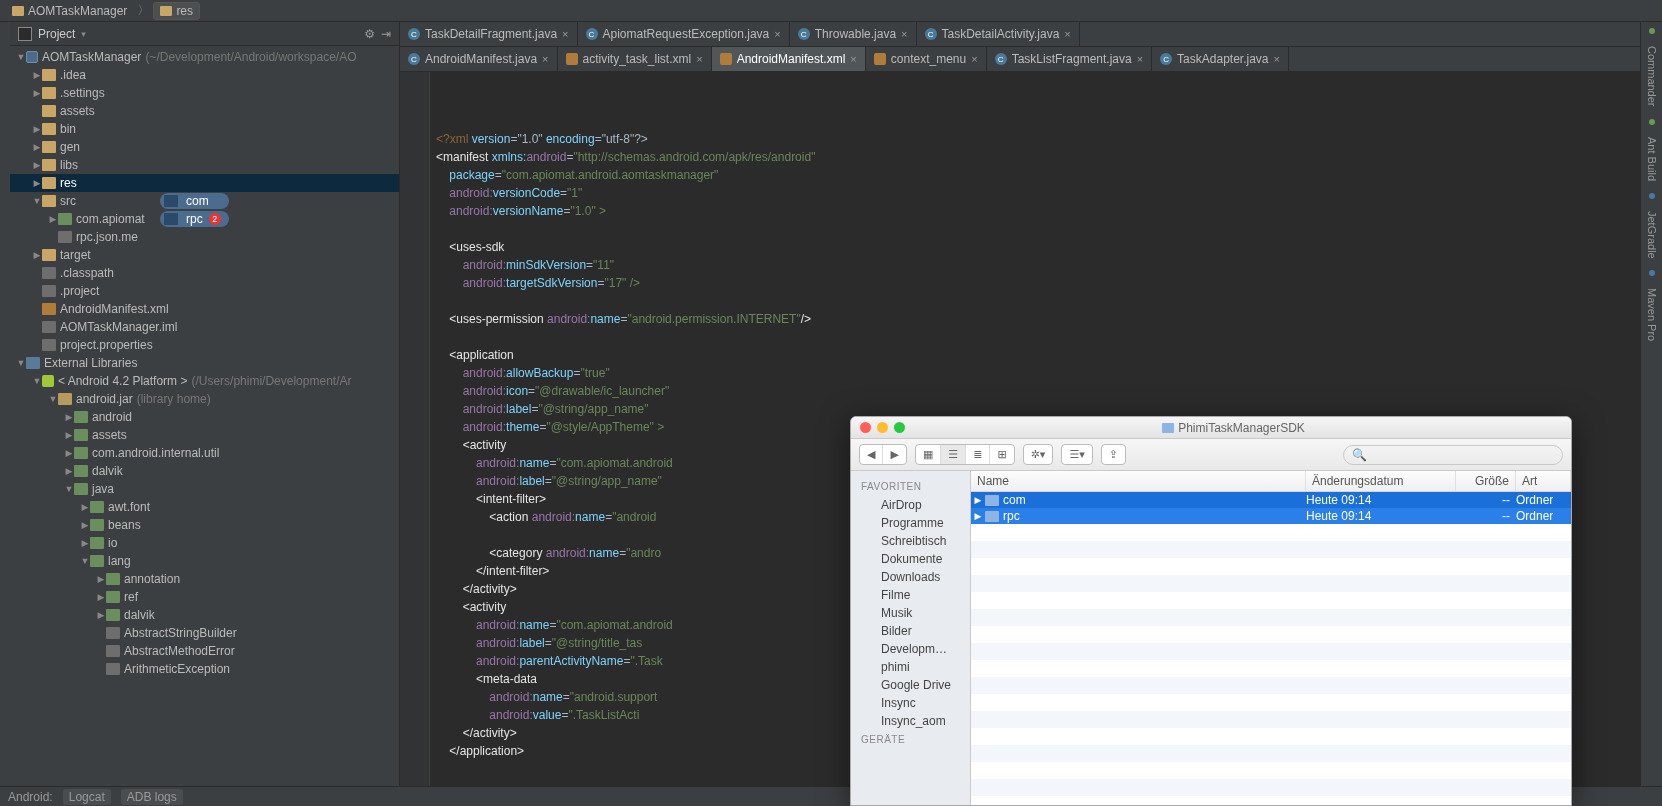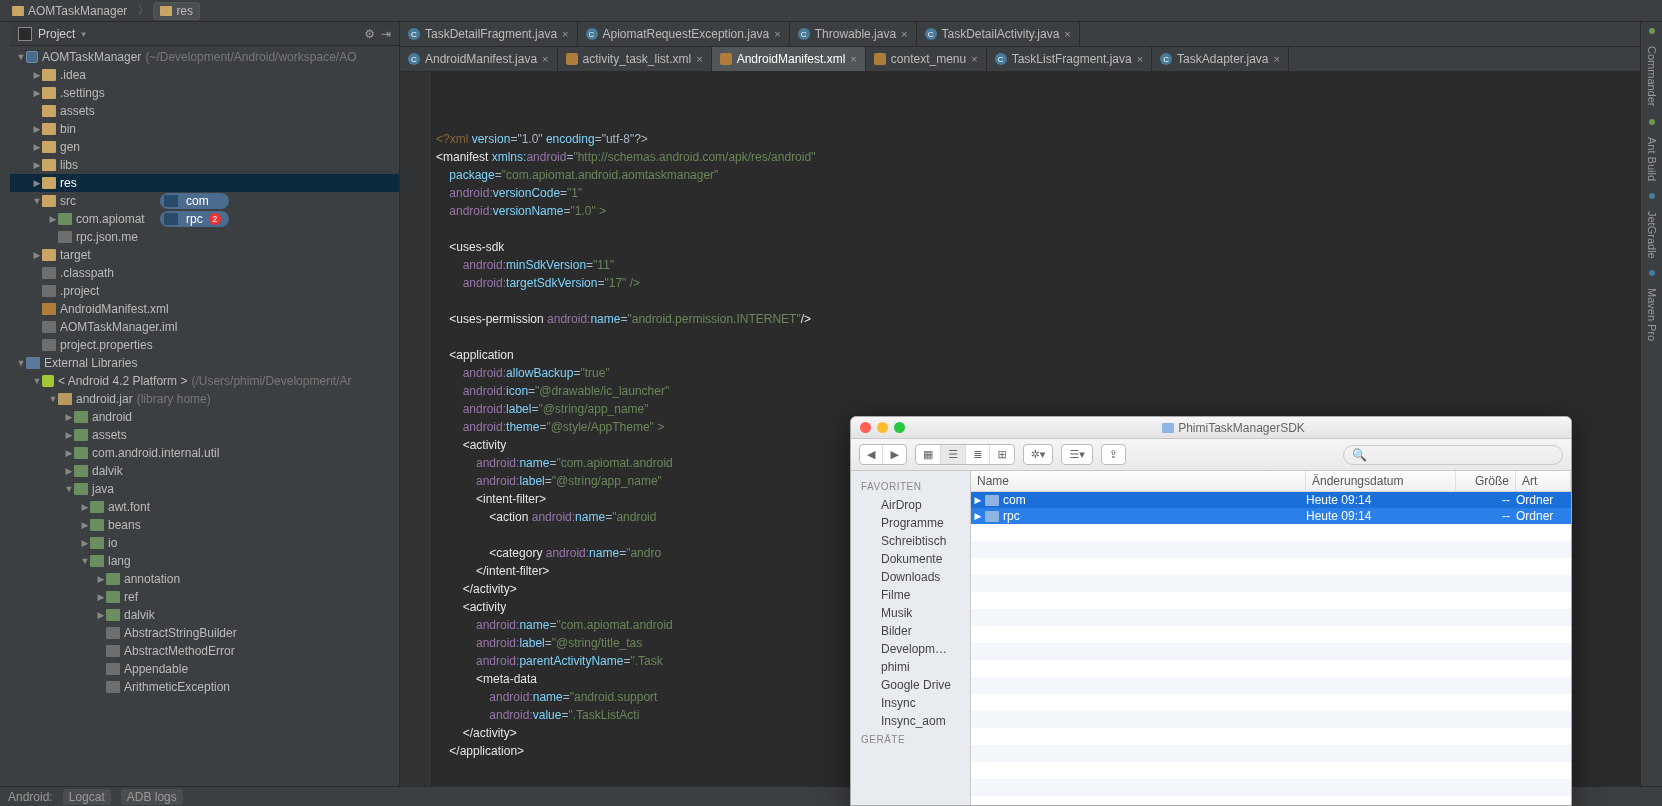--- a/index.html
+++ b/index.html
@@ -301,25 +301,20 @@
           <span>AbstractStringBuilder</span>
         </div>
         <div class="tree-row p5">
           <span class="tw"></span>
           <span class="ic ic-file"></span>
           <span>AbstractMethodError</span>
         </div>
         <div class="tree-row p5">
           <span class="tw"></span>
           <span class="ic ic-file"></span>
-          <span>Appendable</span>
-        </div>
-        <div class="tree-row p5">
-          <span class="tw"></span>
-          <span class="ic ic-file"></span>
           <span>ArithmeticException</span>
         </div>
       </div>
   </div>
 
   <div class="editor">
     <div class="tabs" id="tabs1">
         <div class="tab">
           <span class="c-ic">C</span>
           <span>TaskDetailFragment.java</span>

